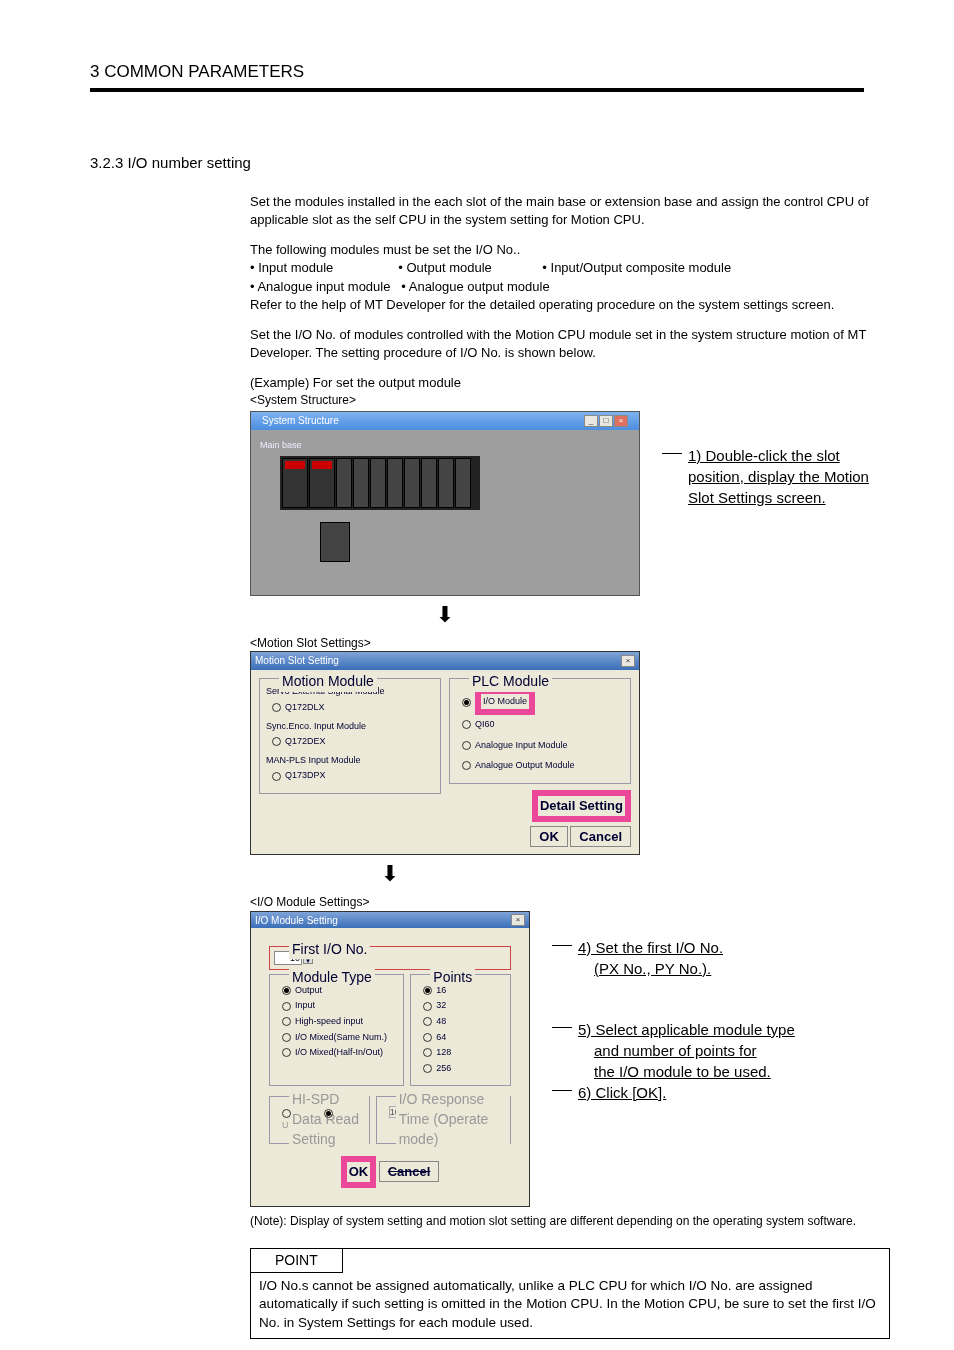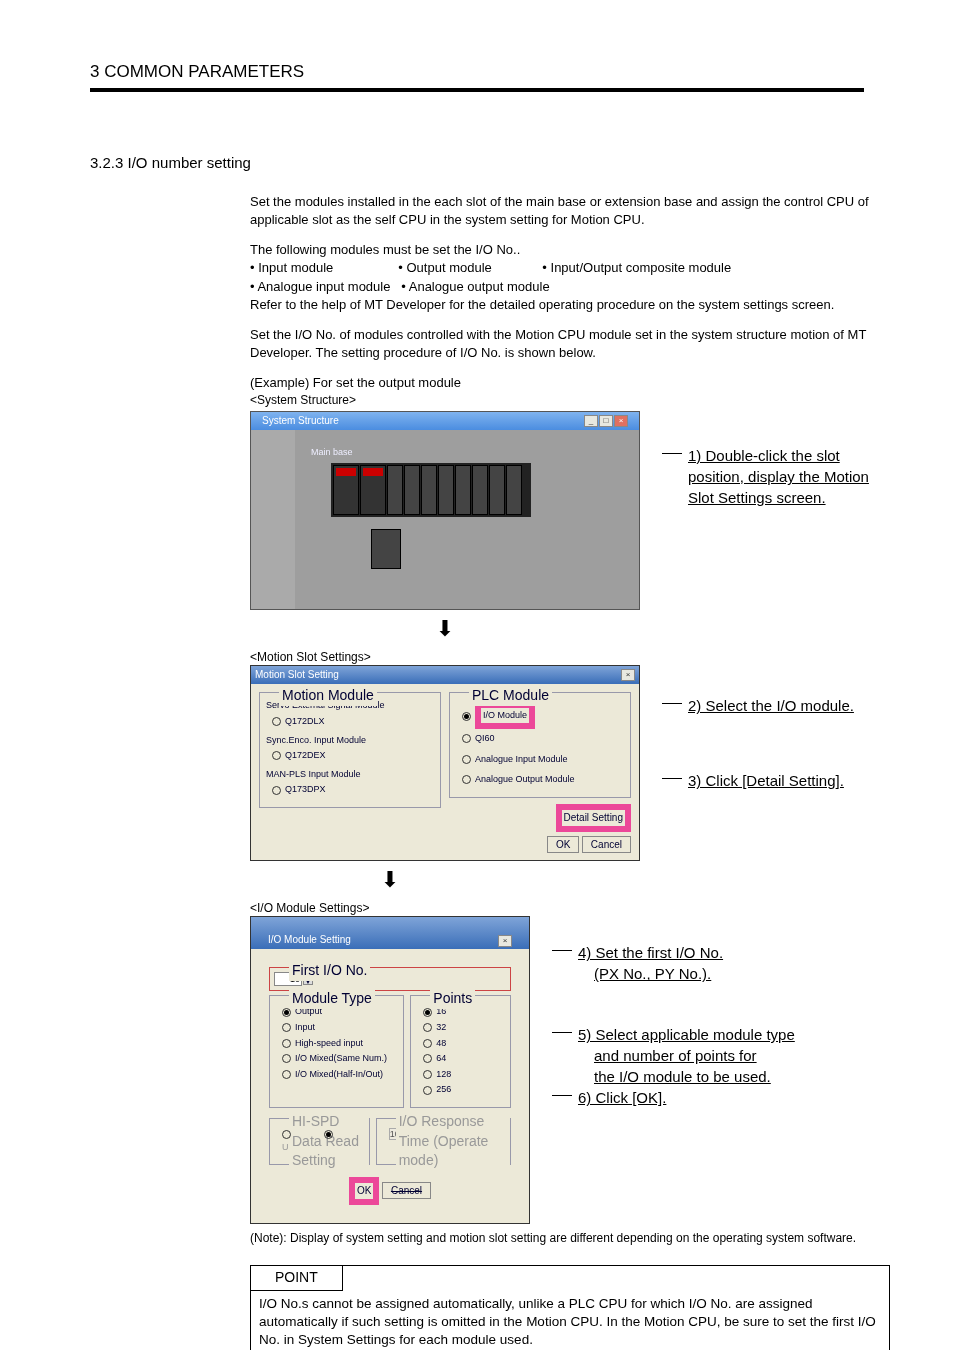--- a/index.html
+++ b/index.html
@@ -19,45 +19,45 @@
   .body-block { margin-left: 160px; width: 640px; }
   .para { margin-bottom: 12px; }
   .bullet-row { white-space: pre; }
   .caption { font-size: 13px; margin-top: 0; }
   .subcaption { font-size: 12px; }
   
   .sys-win { width: 390px; border: 1px solid #555; background: #aaa; margin-top: 2px; }
   .sys-titlebar { background: linear-gradient(#7fb3ef,#4b8de0); height: 18px; font-size: 10px; color: #fff; display: flex; align-items: center; padding: 0 11px; }
   .winbtns { margin-left:auto; display:flex; gap:1px;}
   .winbtn { width:14px;height:12px;background:#e8e8e0;border:1px solid #888;font-size:8px;text-align:center;line-height:10px;color:#333;}
-  .sys-body { background:#9e9e9e; padding: 16px; margin-left: 44px; }
+  .sys-body { background:#9e9e9e; padding: 9px; }
   .mainbase-lbl { font-size:9px; color:#eef; margin-bottom:4px; }
   .chassis { display:flex; gap:1px; background:#222; padding:2px; width:200px; margin-left:20px;}
   .cpu-slot { width:26px;height:50px;background:#333;border:1px solid #000;position:relative;}
   .cpu-slot::before{content:"";position:absolute;top:2px;left:2px;right:2px;height:8px;background:#c00;}
   .slot { width:16px;height:50px;background:#444;border:1px solid #000;}
   .front-conn { margin-top:12px; margin-left:60px; width:30px;height:40px;background:#444;border:1px solid #000; }
   .arrow { font-size:22px; text-align:center; margin:4px 0; width:390px; }
   
   .mslot-win { width: 390px; border:1px solid #333; }
   .mslot-title { background:linear-gradient(#7fa4d8,#3a6eb8); height:18px;font-size:10px;color:#fff;padding:2px 4px;display:flex;align-items:center;}
   .mslot-body { background:#ece9d8; padding:8px; font-size:9px; color:#003; position:relative;}
   .group { border:1px solid #99a; padding:6px 6px 8px 6px; margin-bottom:6px; position:relative;}
   .group > .gtitle { position:absolute; top:-7px; left:19px; background:#ece9d8; padding:0 3px; font-size:14px;}
   .radio-row { margin:3px 0 3px 6px; }
   .radio { display:inline-block;width:9px;height:9px;border:1px solid #333;border-radius:50%;margin-right:4px;vertical-align:middle;position:relative;}
   .radio.sel::after{content:"";position:absolute;top:1px;left:1px;width:5px;height:5px;background:#000;border-radius:50%;}
   .mslot-cols { display:flex; gap:8px; }
   .mslot-col { flex:1; }
-  .btn { background:#ece9d8;border:1px solid #888;padding:2px 8px;font-size:10px;cursor:pointer;}
+  .btn { background:#ece9d8;border:1px solid #888;padding:2px 8px;font-size:13px;cursor:pointer;font-weight:bold;}
   .btnrow { text-align:right; margin-top:6px;}
   .boxed { border:6px solid #ec4899; padding:1px 2px; display:inline-block;}
   
   .io-win { width:280px; border:1px solid #333;}
-  .io-title { background:linear-gradient(#7fa4d8,#3a6eb8);height:32px;font-size:10px;color:#fff;padding:2px 17px;display:flex;align-items:flex-end;}
+  .io-title { background:linear-gradient(#7fa4d8,#3a6eb8);height:16px;font-size:10px;color:#fff;padding:2px 4px;display:flex;align-items:flex-start;}
   .io-body { background:#ece9d8; padding:18px; font-size:9px; color:#003;}
   .firstio { border:1px solid #c44; padding:4px; margin-bottom:4px;}
   .spinner { display:inline-flex;align-items:center;}
   .spinner input { width:28px;font-size:9px;text-align:right;border:1px solid #888;padding:1px;}
   .spin-arrows { display:flex;flex-direction:column;margin-left:1px;}
   .spin-arrows span{width:10px;height:6px;border:1px solid #888;background:#ddd;font-size:6px;text-align:center;line-height:5px;}
   .io-cols { display:flex; gap:6px;}
   .disabled { color:#999;}
   .io-btnrow { text-align:center; margin-top:6px;}
   
@@ -162,32 +162,20 @@
               <span class="btn boxed">Detail Setting</span>
             </div>
             <div class="btnrow">
               <span class="btn">OK</span>
               <span class="btn">Cancel</span>
             </div>
           </div>
         </div>
       </div>
     </div>
-    <div class="annot">
-      <div style="height:30px"></div>
-      <div class="lead">
-          <div class="lead-line"></div>
-          <div>2) Select the I/O module.</div>
-        </div>
-      <div style="height:54px"></div>
-      <div class="lead">
-          <div class="lead-line"></div>
-          <div>3) Click [Detail Setting].</div>
-        </div>
-    </div>
   </div>
 
   <div class="arrow" style="width:280px">⬇</div>
   <div class="subcaption">&lt;I/O Module Settings&gt;</div>
 
   <div class="annot-row">
     <div class="io-win">
       <div class="io-title">
         <span>I/O Module Setting</span>
         <span style="margin-left:auto" class="winbtn">×</span>

